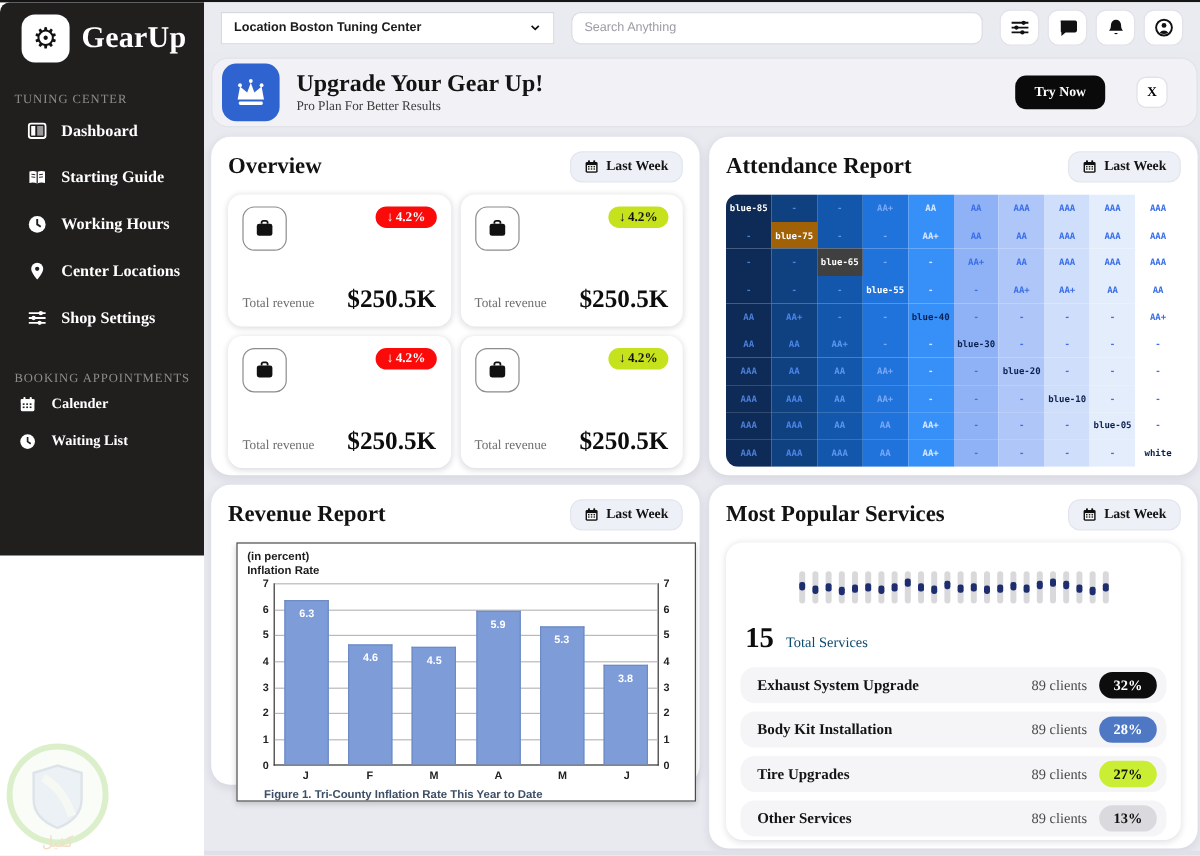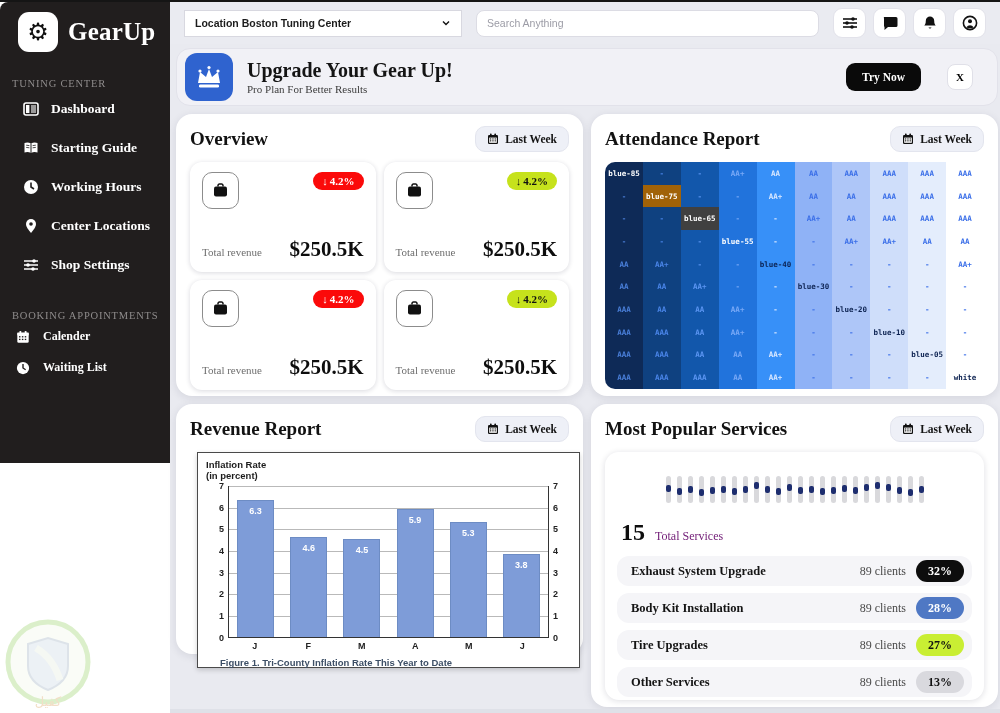--- a/index.html
+++ b/index.html
@@ -87,21 +87,21 @@
   .xlabels span { width:37px; text-align:center; font-size:9px; font-weight:bold; color:#222; }
   .chart-caption { margin:6px 0 0 14px; font-size:9.5px; color:#3d4f66; font-weight:bold; }
 
   
   .svc-panel { margin-top:10px; background:#fff; border-radius:14px; box-shadow:0 1px 6px rgba(20,20,50,.14); padding:12px 12px 10px 12px; height:248px; }
   .slider-row { display:flex; justify-content:center; gap:6px; margin-top:12px; height:27px; }
   .tickbar { width:5px; height:27px; background:#d9d9dc; border-radius:3px; position:relative; }
   .tickbar .dot { position:absolute; left:0; width:5px; height:7px; background:#1d2d6e; border-radius:2px; }
   .totals-row { display:flex; align-items:baseline; gap:10px; margin:16px 0 10px 4px; }
   .total-num { font-size:24px; font-weight:bold; color:#0d0d0d; }
-  .total-label { font-size:12px; color:#701a75; }
+  .total-label { font-size:12px; color:#0c4a6e; }
   .svc-row { background:#f5f5f8; border-radius:12px; height:30px; display:flex; align-items:center; justify-content:space-between; padding:0 8px 0 14px; margin-bottom:7px; }
   .svc-name { font-size:12.5px; font-weight:bold; color:#141414; }
   .svc-right { display:flex; align-items:center; gap:10px; }
   .svc-clients { font-size:12px; color:#4a4a4a; }
   .svc-pill { min-width:48px; height:22px; border-radius:11px; display:flex; align-items:center; justify-content:center; font-size:12px; font-weight:bold; padding:0 8px; }
 </style>
 </head>
 <body>
 
 <div id="stage">
@@ -516,22 +516,22 @@
                 <rect x="3" y="7.3" width="1.3" height="1.1"></rect>
                 <rect x="5.3" y="7.3" width="1.3" height="1.1"></rect>
                 <rect x="7.6" y="7.3" width="1.3" height="1.1"></rect>
               </g>
             </svg>
           <span>Last Week</span>
         </button>
       </div>
       <div class="chartbox">
         <div class="chart-title">
+          <div>(in percent)</div>
           <div>Inflation Rate</div>
-          <div>(in percent)</div>
         </div>
         <div class="plot-wrap">
             <div class="ytick left" style="top: 147px;">0</div>
             <div class="ytick right" style="top: 147px;">0</div>
             <div class="ytick left" style="top: 125.286px;">1</div>
             <div class="ytick right" style="top: 125.286px;">1</div>
             <div class="ytick left" style="top: 103.571px;">2</div>
             <div class="ytick right" style="top: 103.571px;">2</div>
             <div class="ytick left" style="top: 81.8571px;">3</div>
             <div class="ytick right" style="top: 81.8571px;">3</div>

